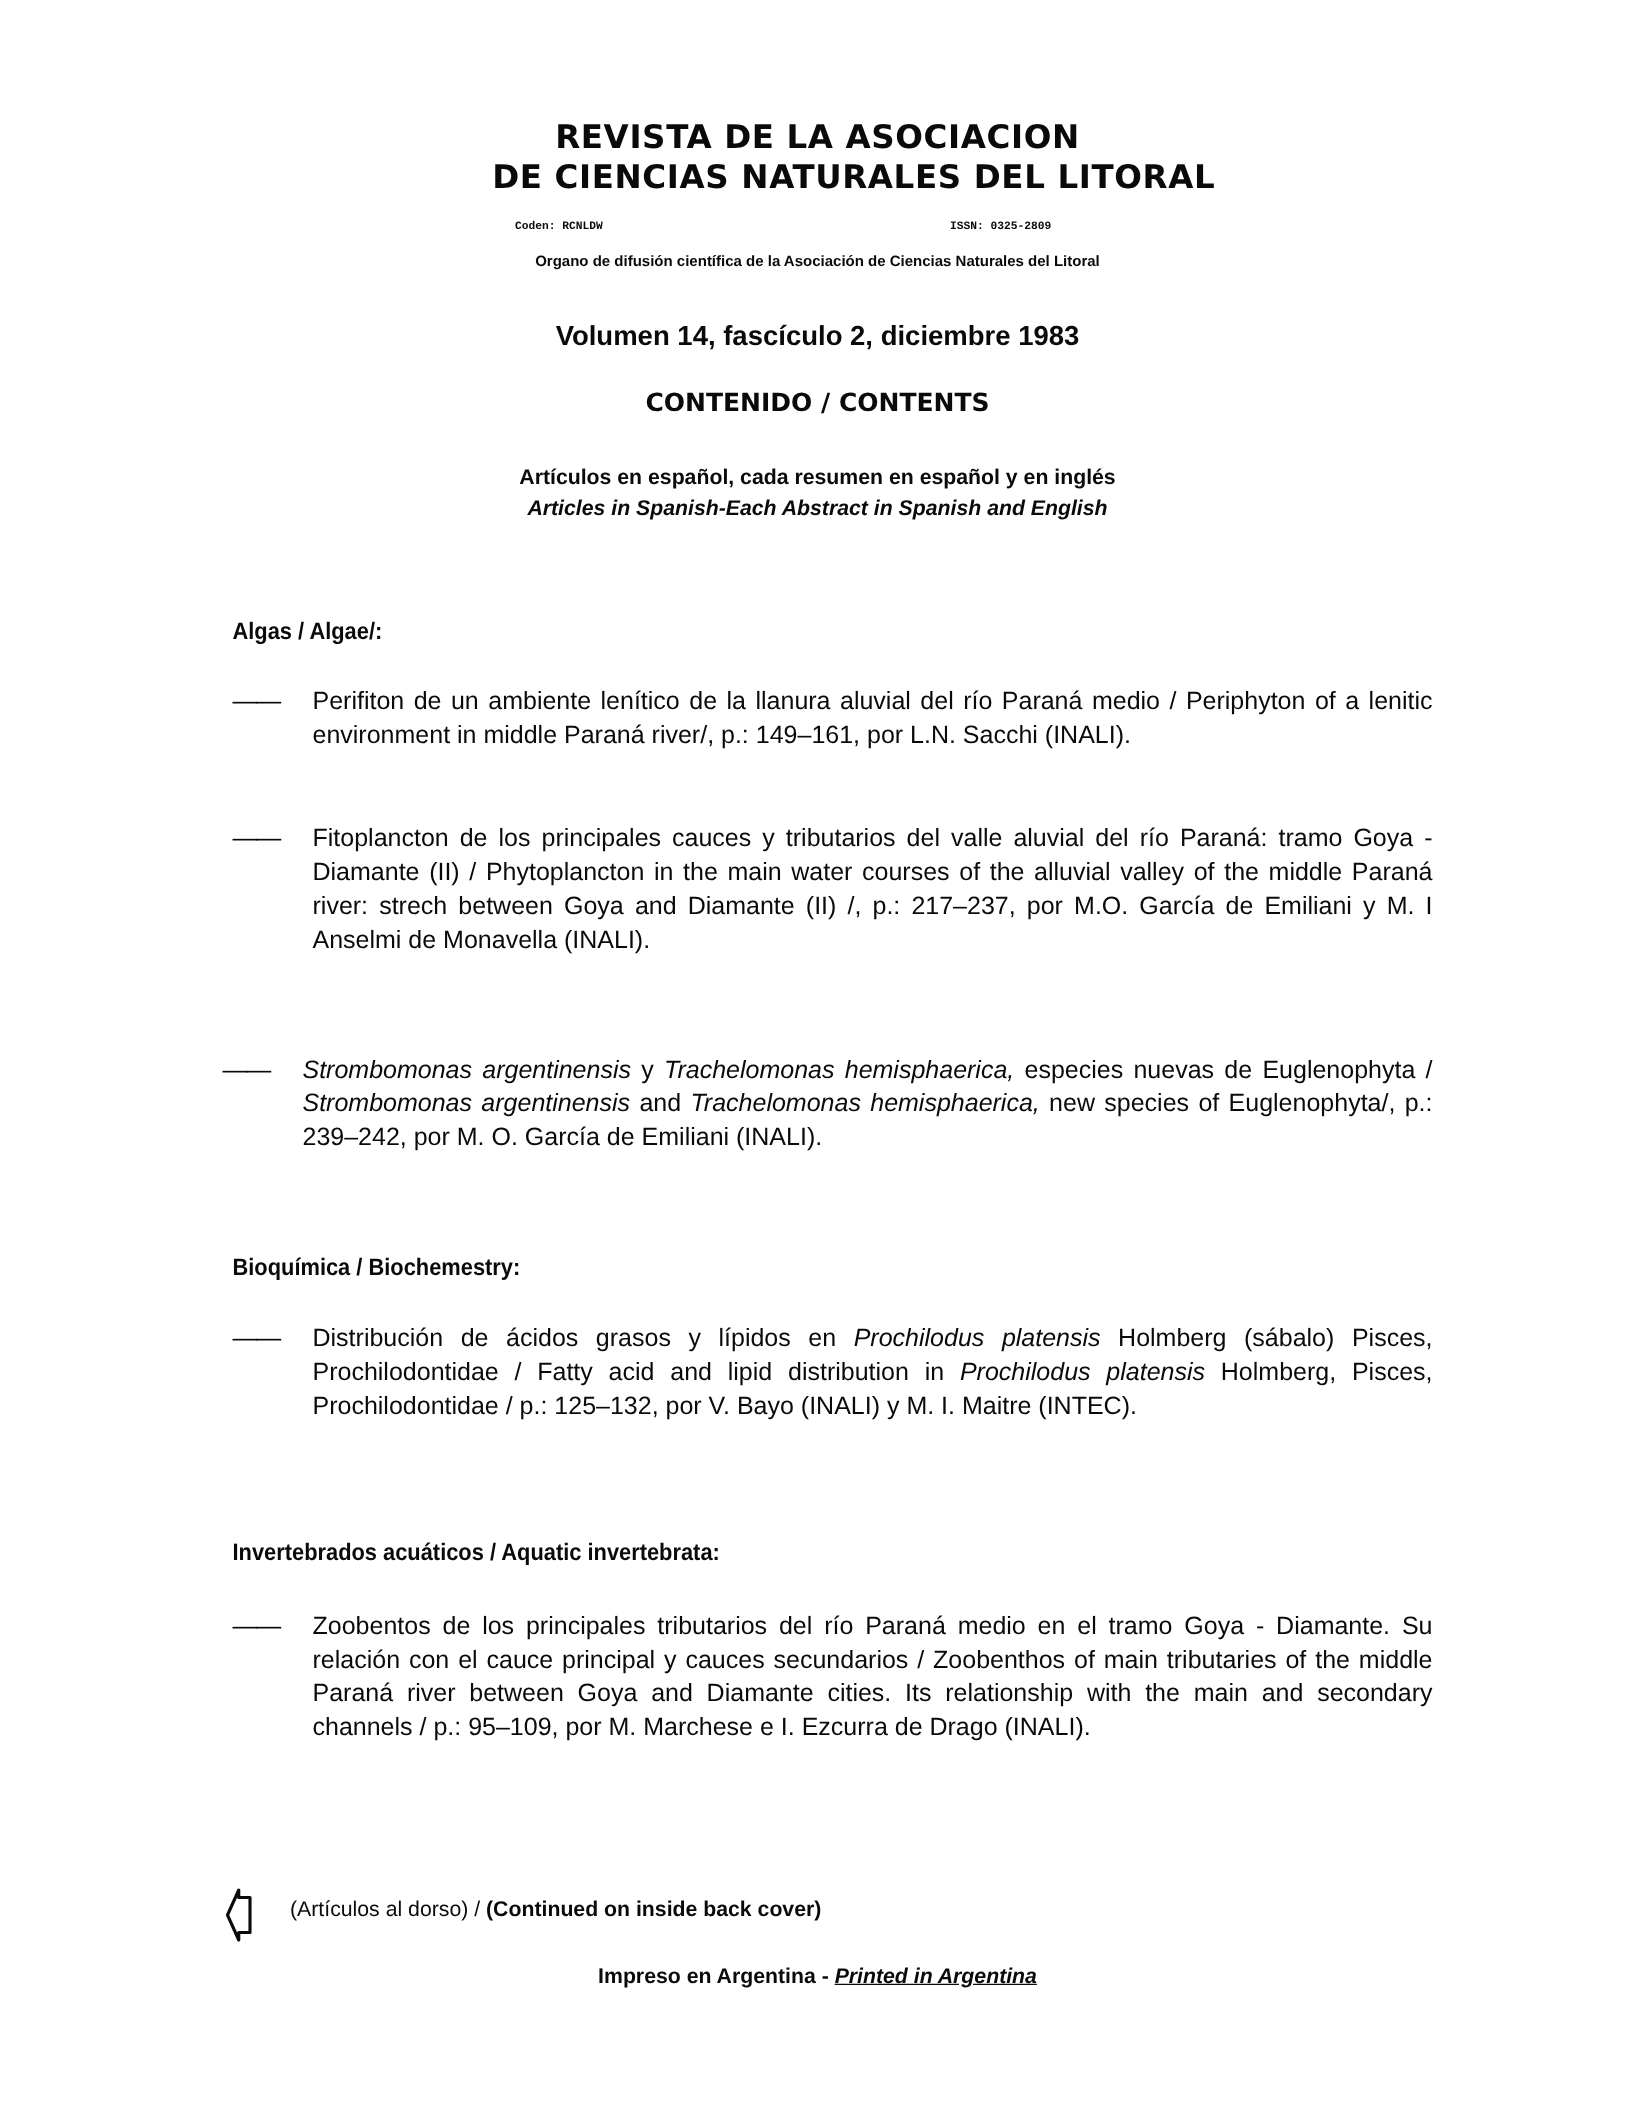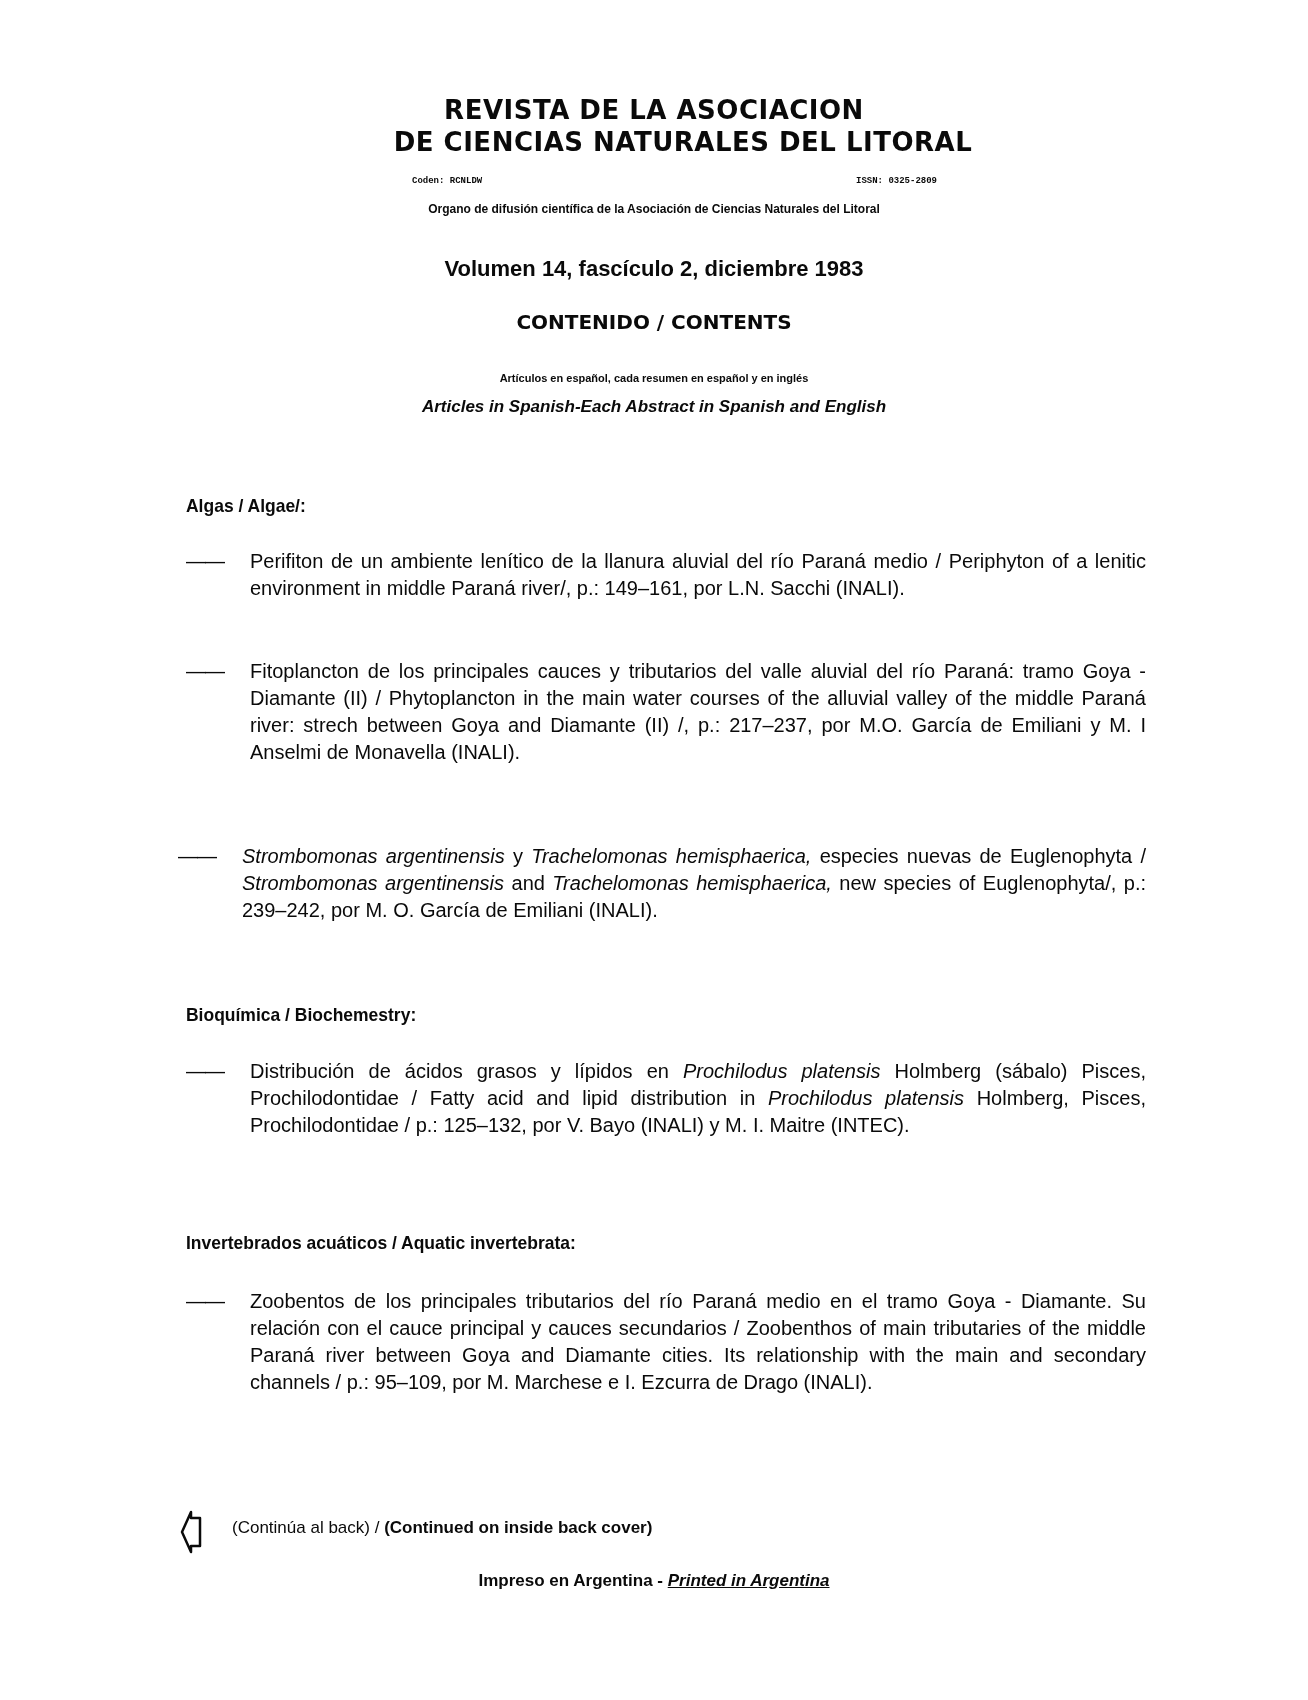--- a/index.html
+++ b/index.html
@@ -3,25 +3,25 @@
   <meta charset="utf-8">
   <style>
     html, body { margin: 0; padding: 0; background: #ffffff; }
     body { width: 1308px; height: 1700px; position: relative; overflow: hidden; color: #0a0a0a; font-family: "Liberation Sans", sans-serif; }
     .center { position: absolute; left: 0; width: 1308px; text-align: center; }
     .title { font-family: "DejaVu Sans", sans-serif; font-weight: bold; font-size: 26px; letter-spacing: 0.5px; line-height: 32px; }
     .t1 { top: 94px; }
     .t2 { top: 126px; margin-left: 29px; }
     .code-row { position: absolute; top: 176px; font-family: Liberation Mono, monospace; font-size: 9px; font-weight: bold; }
     .coden { left: 412px; }
-    .issn { left: 856px; }
+    .issn { left: 760px; }
     .organo { top: 202px; font-weight: bold; font-size: 12px; }
     .volumen { top: 256px; font-weight: bold; font-size: 22px; }
     .contenido { top: 310px; font-family: "DejaVu Sans", sans-serif; font-weight: bold; font-size: 20px; }
-    .lang1 { top: 372px; font-weight: bold; font-size: 11px; }
+    .lang1 { top: 372px; font-weight: bold; font-size: 17px; }
     .lang2 { top: 397px; font-weight: bold; font-style: italic; font-size: 17px; }
     .section-head { position: absolute; left: 186px; font-weight: bold; font-size: 19px; transform: scaleX(0.92); transform-origin: left; }
     .entry { position: absolute; left: 186px; width: 960px; font-size: 20px; line-height: 27px; }
     .entry .dash { position: absolute; left: 0; top: 0; letter-spacing: -1px; }
     .entry .body { position: absolute; left: 64px; width: 896px; text-align: justify; }
     .entry .body span.it { font-style: italic; }
     .continua { position: absolute; top: 1518px; left: 232px; font-size: 17px; }
     .continua .it { font-weight: bold; }
     .arrow { position: absolute; left: 180px; top: 1510px; width: 22px; height: 44px; }
     .impreso { top: 1571px; font-weight: bold; font-size: 17px; }
@@ -64,18 +64,18 @@
   <div class="section-head" style="top:1232px">Invertebrados acuáticos / Aquatic invertebrata:</div>
   <div class="entry" style="top:1288px">
     <span class="dash">——</span>
     <div class="body"><span>Zoobentos de los principales tributarios del río Paraná medio en el tramo Goya - Diamante. Su relación con el cauce principal y cauces secundarios / Zoobenthos of main tributaries of the middle Paraná river between Goya and Diamante cities. Its relationship with the main and secondary channels / p.: 95–109, por M. Marchese e I. Ezcurra de Drago (INALI).</span></div>
   </div>
 
   <svg class="arrow" viewBox="0 0 22 44">
     <path d="M11 2 L2 22 L11 42 L11 36 L20 36 L20 8 L11 8 Z" fill="none" stroke="#0a0a0a" stroke-width="2.5" stroke-linejoin="round"></path>
   </svg>
   <div class="continua">
-    <span>(Continúa al back) / </span><span class="it">(Continued on inside back cover)</span>
+    <span>(Artículos al dorso) / </span><span class="it">(Continued on inside back cover)</span>
   </div>
   <div class="center impreso">
     <span>Impreso en Argentina - </span><span class="it">Printed in Argentina</span>
   </div>
 </div>
 
 </body></html>

